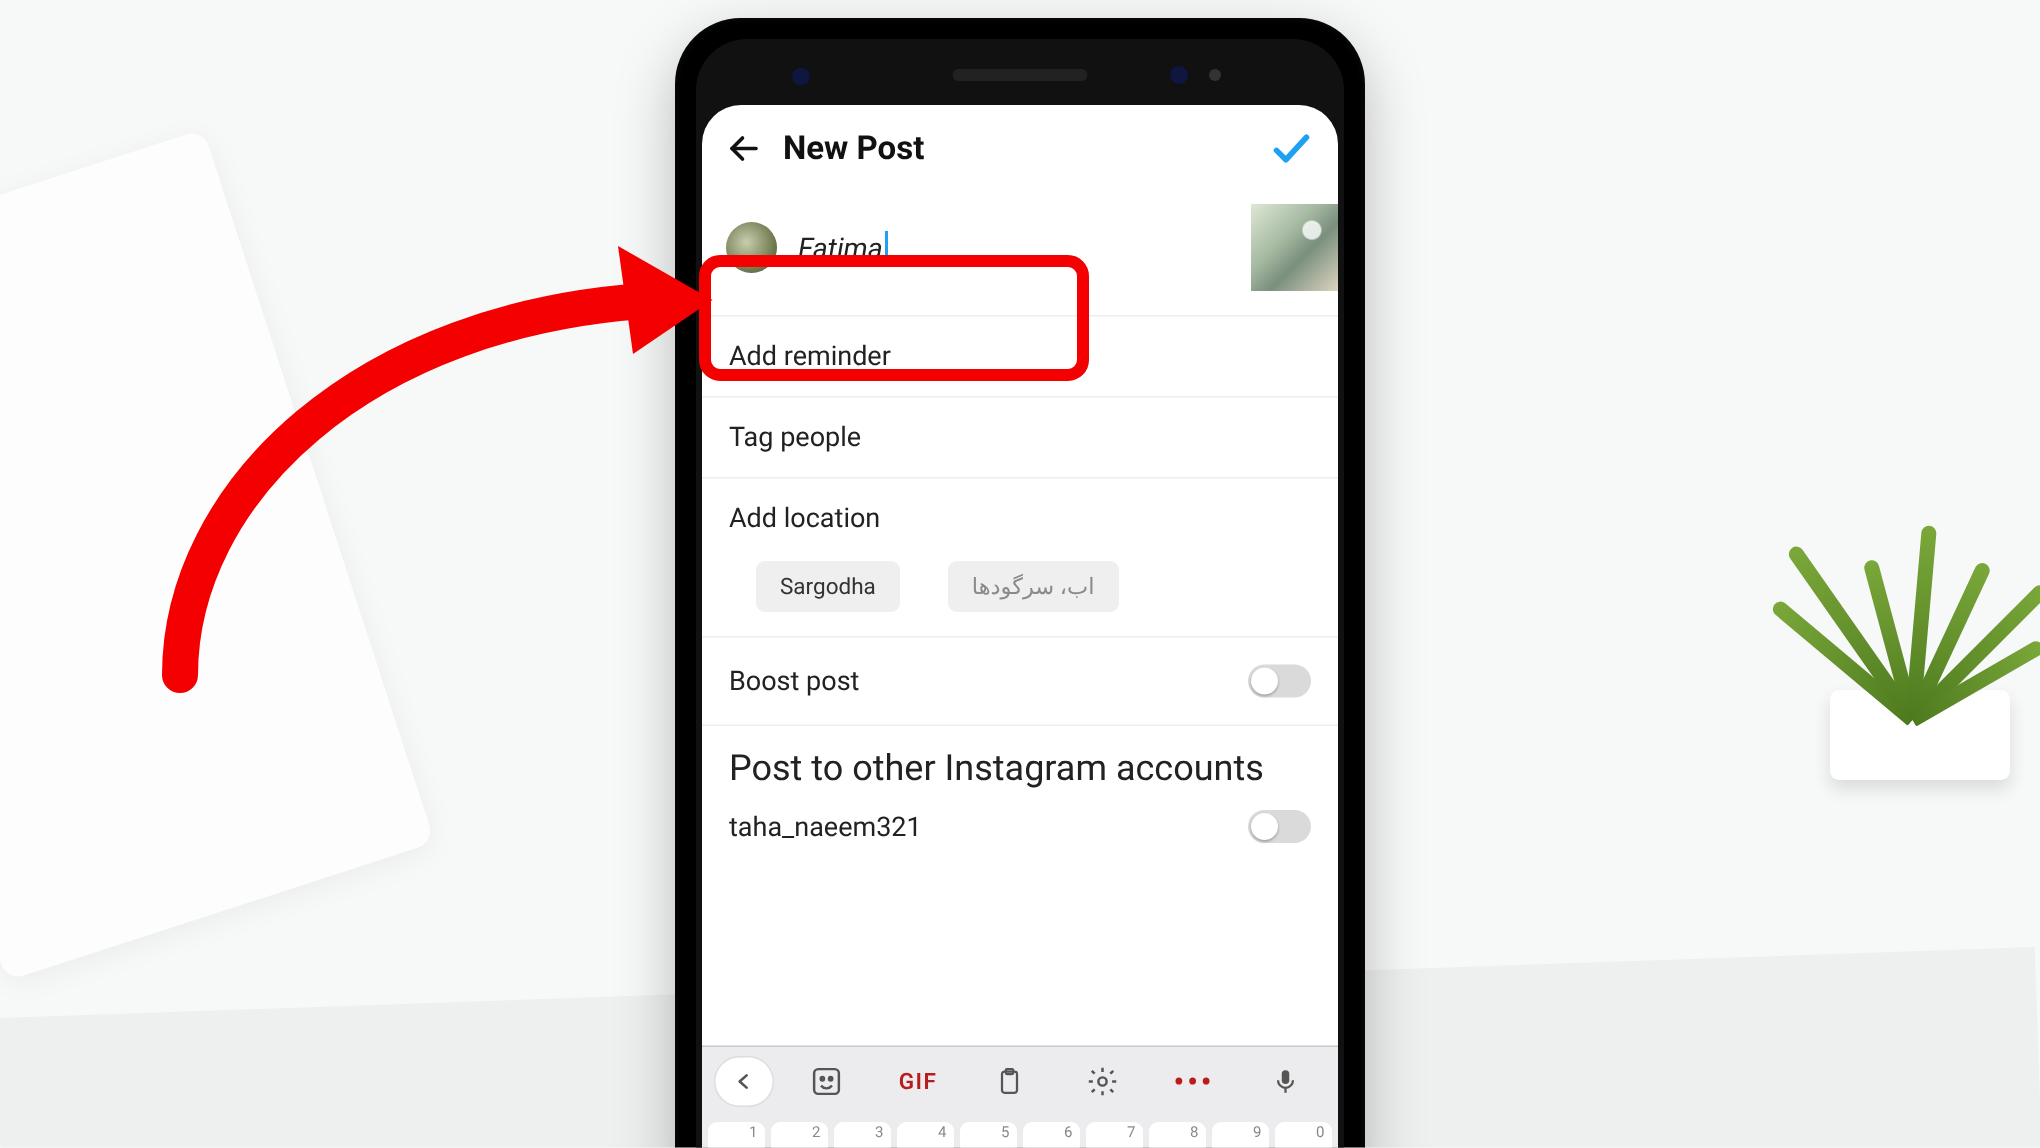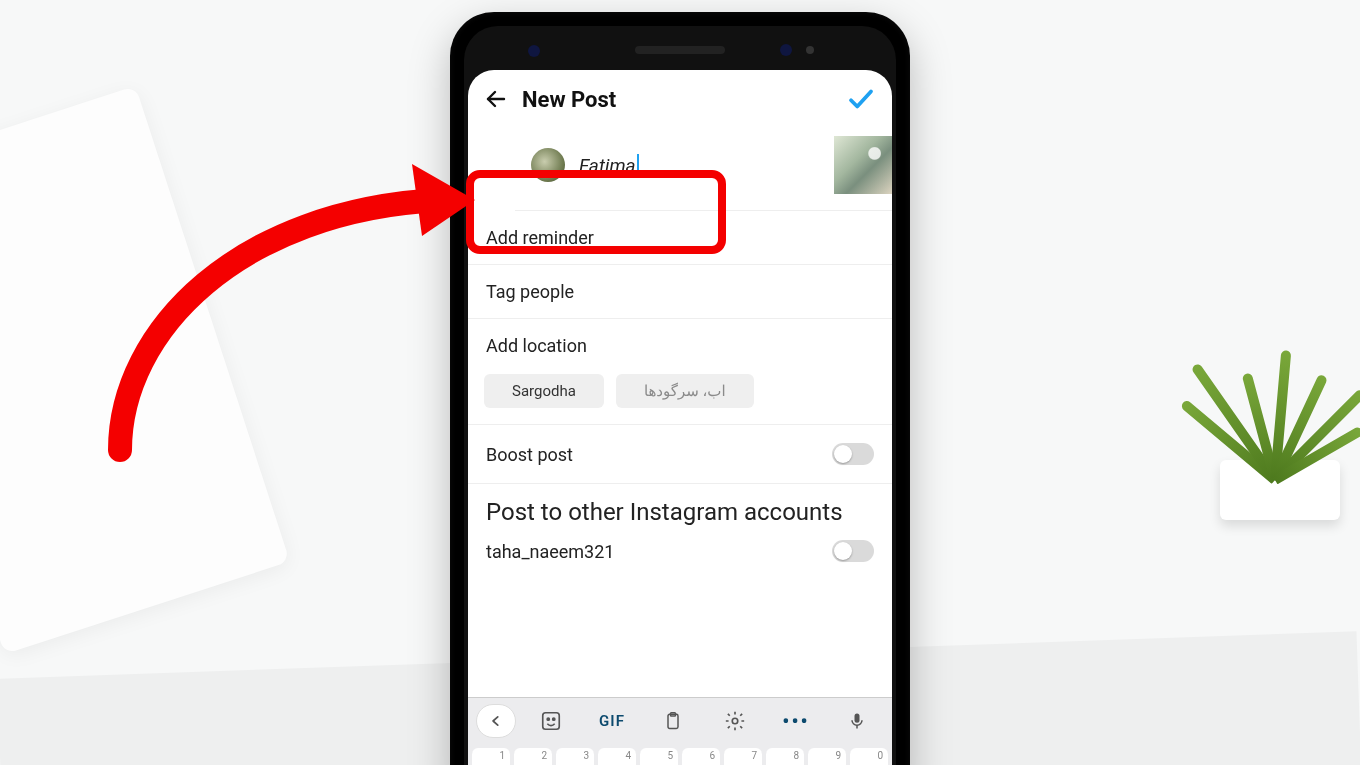--- a/index.html
+++ b/index.html
@@ -93,21 +93,20 @@
   }
   .hdr .title { font-weight:700; font-size:22px; color:#111; }
   .hdr .check { margin-left:auto; color:#1fa1f1; }
   .ico-svg { display:block; }
 
   
   .caption-row {
     display:flex; align-items:center; gap:14px;
     padding: 12px 0 16px 16px;
     border-bottom:1px solid #eee;
-    margin-left:47px;
   }
   .avatar {
     width:34px;height:34px;border-radius:50%;
     background: radial-gradient(circle at 40% 40%, #c9cdae 0%, #6e7a4f 65%, #3e4a2a 100%);
     flex:none;
   }
   .caption-input {
     font-style: italic; font-size:19px; color:#222;
     flex:1;
   }
@@ -127,22 +126,23 @@
     border-bottom:1px solid #eee;
     display:flex; align-items:center;
   }
   .opt-row.no-border { border-bottom:none; }
   .chips {
     display:flex; gap:12px; padding: 2px 16px 16px 16px;
     border-bottom:1px solid #eee;
   }
   .chip {
     background:#efefef; border-radius:6px;
-    padding:8px 28px; font-size:15px; color:#333;
+    padding:8px 16px; font-size:15px; color:#333;
     white-space:nowrap;
+    margin-left:20px;
   }
   .chip.fade { color:#8a8a8a; }
 
   .row-flex {
     display:flex; align-items:center;
     padding: 14px 18px; font-size:18px; color:#222;
   }
   .toggle {
     margin-left:auto;
     width:42px;height:22px;background:#dadada;border-radius:12px;position:relative;
@@ -156,21 +156,21 @@
     position:absolute; left:0;right:0;bottom:0;
     background:#ececee;
     border-top:1px solid #ccc;
   }
   .kb-toolbar {
     display:flex;align-items:center;gap:0;
     height:46px; padding:0 4px;
   }
   .kb-tool {
     flex:1;display:flex;align-items:center;justify-content:center;
-    color:#0c4a6e;font-size:15px;font-weight:600;
+    color:#b91c1c;font-size:15px;font-weight:600;
   }
   .kb-tool.collapse {
     flex:none;width:40px;height:34px;margin:6px 4px;
     background:#fff;border-radius:18px;border:1px solid #ddd;
     display:flex;align-items:center;justify-content:center;
   }
   .kb-row {
     display:flex; padding:4px 4px 2px 4px; gap:4px;
   }
   .key {

